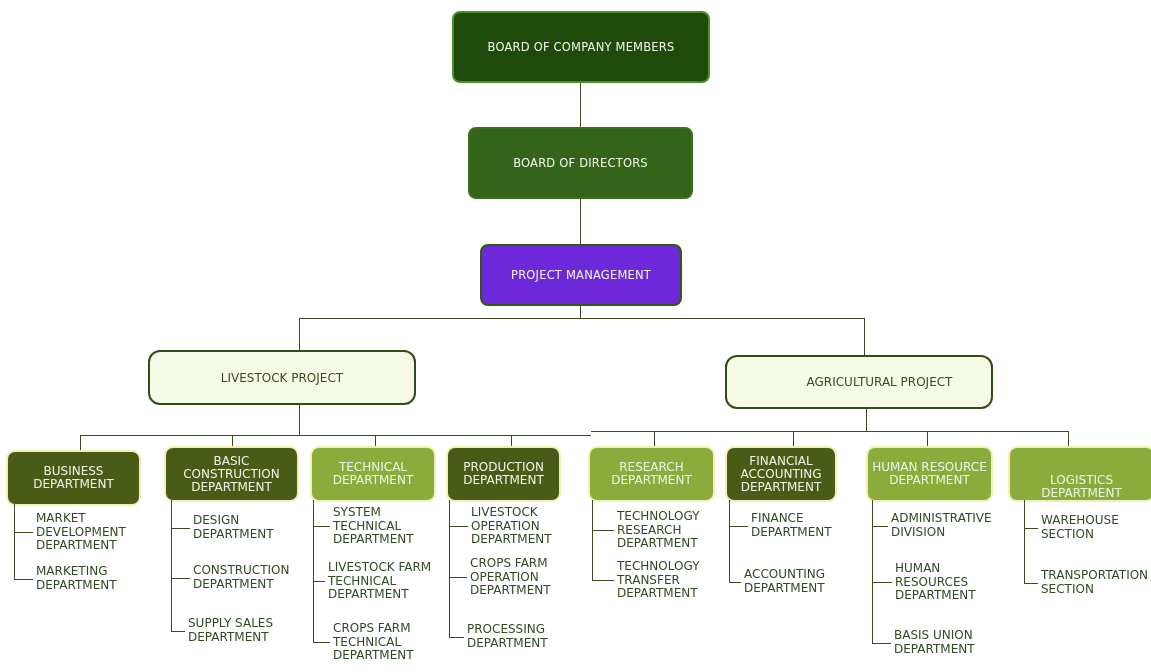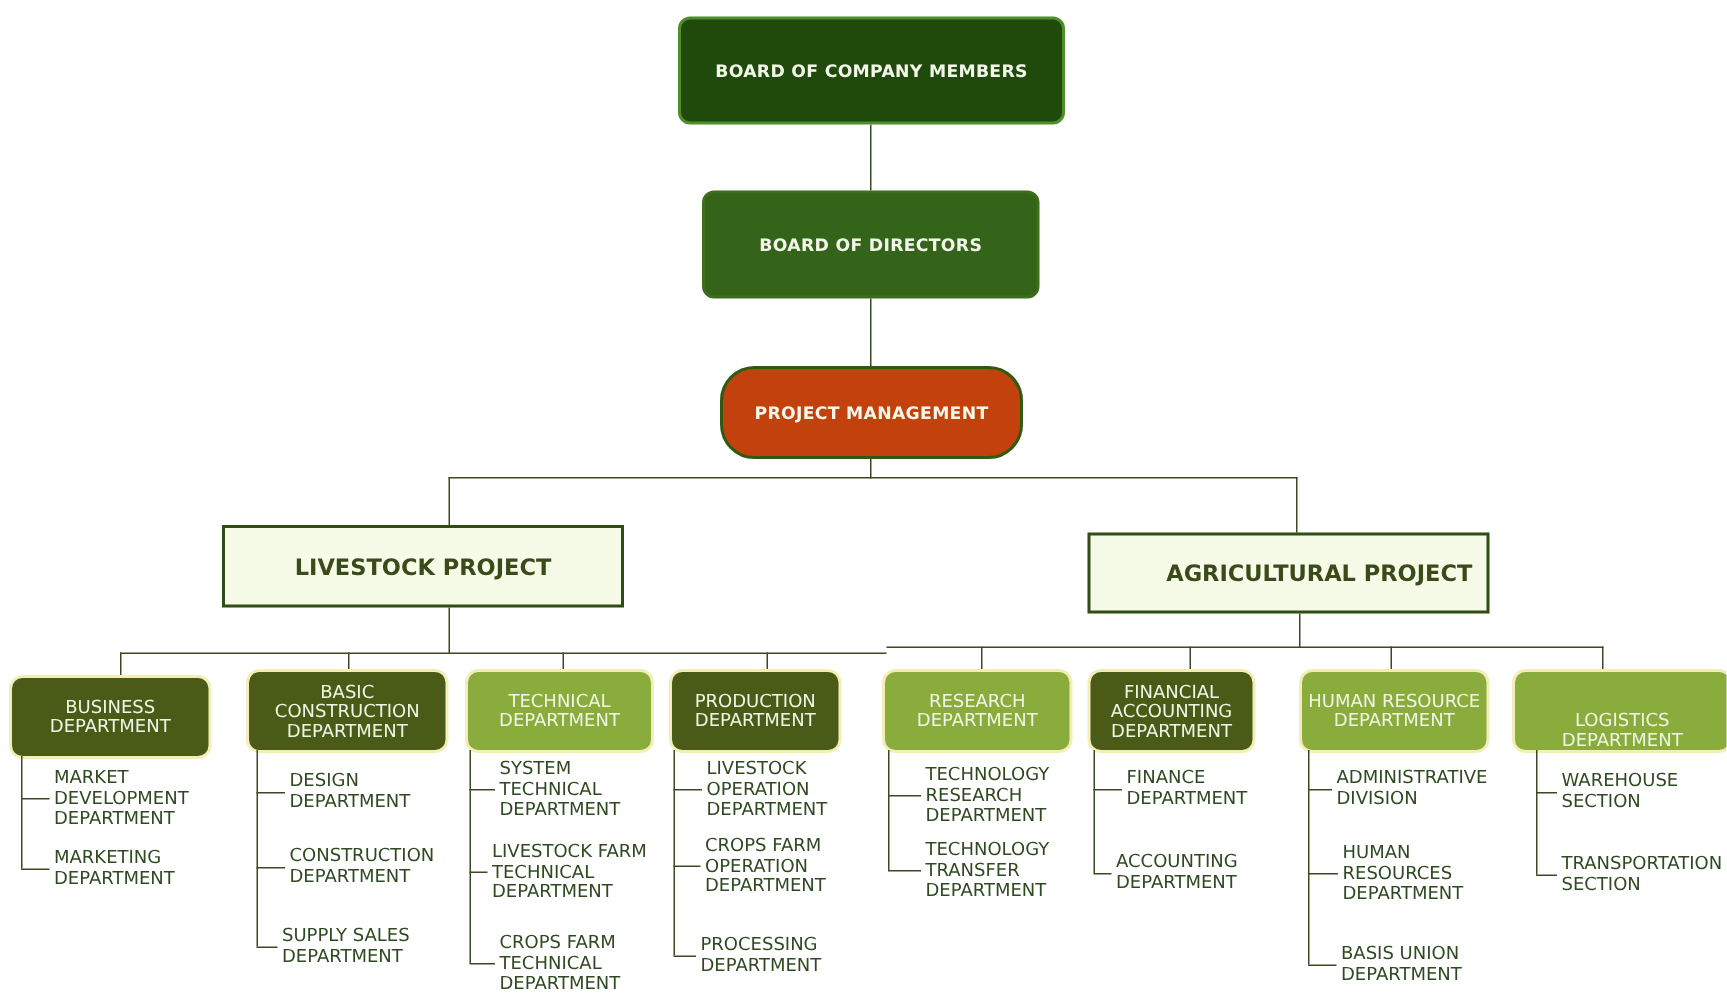--- a/index.html
+++ b/index.html
@@ -1,24 +1,24 @@
 <!DOCTYPE html>
 <html><head>
 <meta charset="utf-8">
 <style>
   html, body { margin:0; padding:0; background:#ffffff; }
   body { width:1151px; height:672px; position:relative; overflow:hidden;
          font-family:"DejaVu Sans", "Liberation Sans", sans-serif; }
   .line { position:absolute; background:#3a4a22; }
   .box { position:absolute; display:flex; align-items:center; justify-content:center;
-         text-align:center; box-sizing:border-box; font-weight:bold; }
+         text-align:center; box-sizing:border-box; font-weight:normal; }
   .top { border-radius:8px; color:#f3f7ea; font-size:11.5px; letter-spacing:0.2px;
          border:2px solid #4a8a22; }
-  .proj { border-radius:0; background:#f6fbe8; border:2px solid #2f4d14;
-          color:#3b4a1a; font-size:15px; }
+  .proj { border-radius:12px; background:#f6fbe8; border:2px solid #2f4d14;
+          color:#3b4a1a; font-size:12px; }
   .dept { border-radius:7px; font-weight:normal; font-size:12px; line-height:13px;
           color:#f0f4e4; box-shadow:0 0 0 2px #f3eeb8; }
   .dark { background:#4a5b18; }
   .light { background:#8aac3c; }
   .sub { position:absolute; font-size:12px; line-height:13.5px; color:#2f4a22; white-space:pre-line; }
 </style>
 </head>
 <body>
 
 <div class="line" style="left:580px;top:83px;width:1px;height:44px;"></div>
@@ -31,21 +31,21 @@
 <div class="line" style="left:866px;top:408px;width:1px;height:24px;"></div>
 <div class="line" style="left:80px;top:435px;width:511px;height:1px;"></div>
 <div class="line" style="left:591px;top:431px;width:478px;height:1px;"></div>
 
 <div class="box top" style="left:452px;top:11px;width:258px;height:72px;background:#1f4a0c;border-color:#4f8f2a;">
   <span>BOARD OF COMPANY MEMBERS</span>
 </div>
 <div class="box top" style="left:468px;top:127px;width:225px;height:72px;background:#33641a;border-color:#3c6e1e;">
   <span>BOARD OF DIRECTORS</span>
 </div>
-<div class="box top" style="left:480px;top:244px;width:202px;height:62px;background:#c2410c;border-color:#2e5a12;border-radius:23px;">
+<div class="box top" style="left:480px;top:244px;width:202px;height:62px;background:#6d28d9;border-color:#2e5a12;">
   <span>PROJECT MANAGEMENT</span>
 </div>
 
 <div class="box proj" style="left:148px;top:350px;width:268px;height:55px;">
   <span>LIVESTOCK PROJECT</span>
 </div>
 <div class="box proj" style="left:725px;top:355px;width:268px;height:54px;padding-left:41px;">
   <span>AGRICULTURAL PROJECT</span>
 </div>
 

